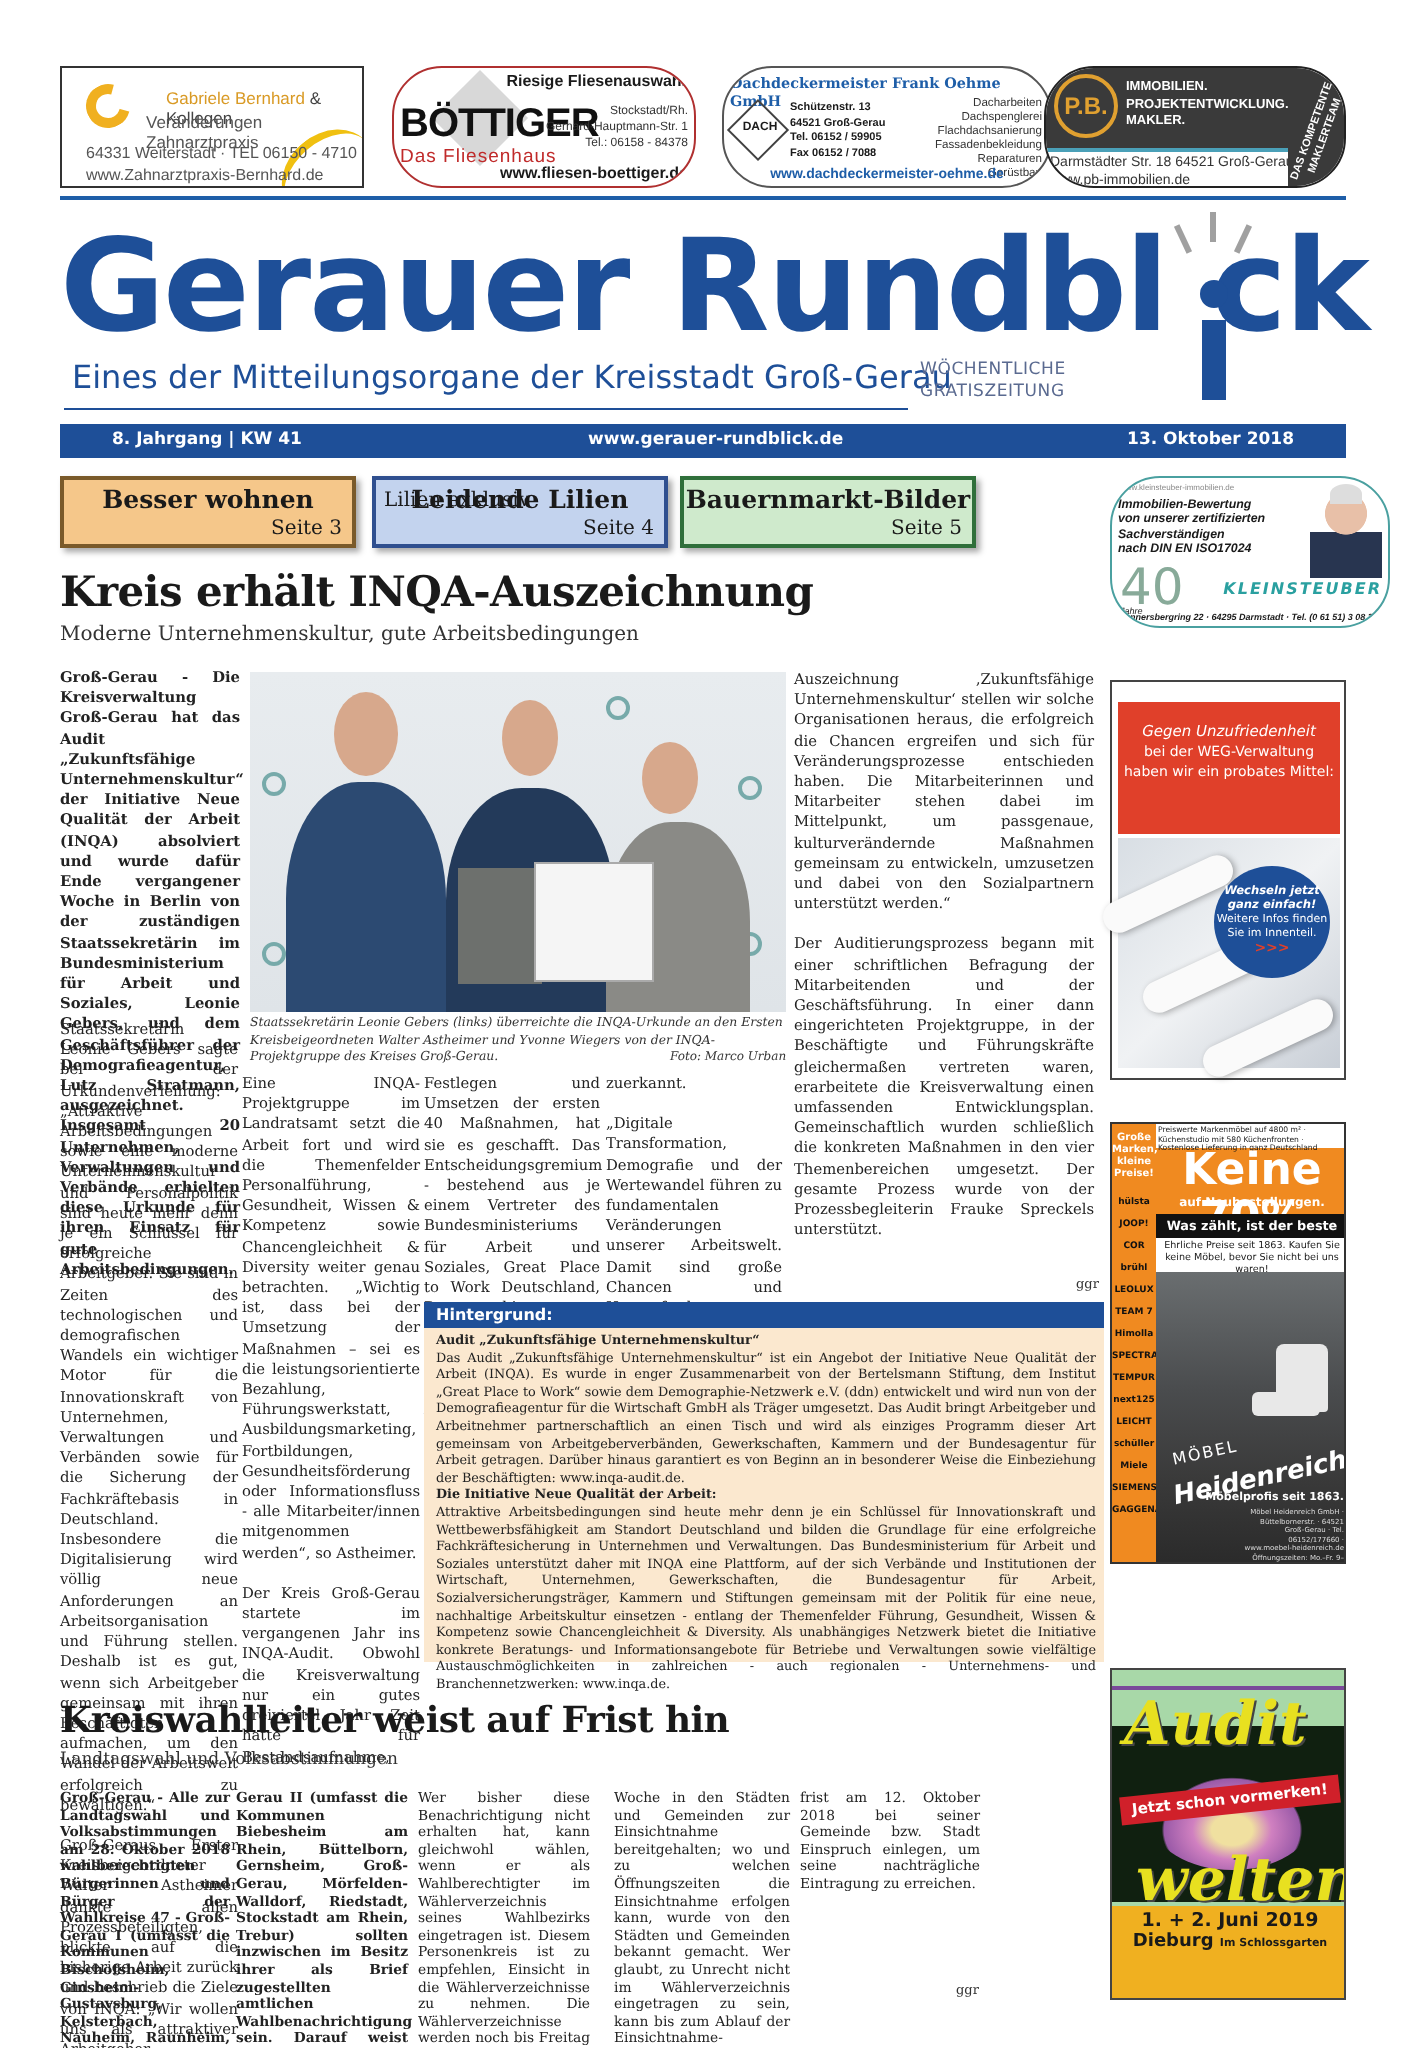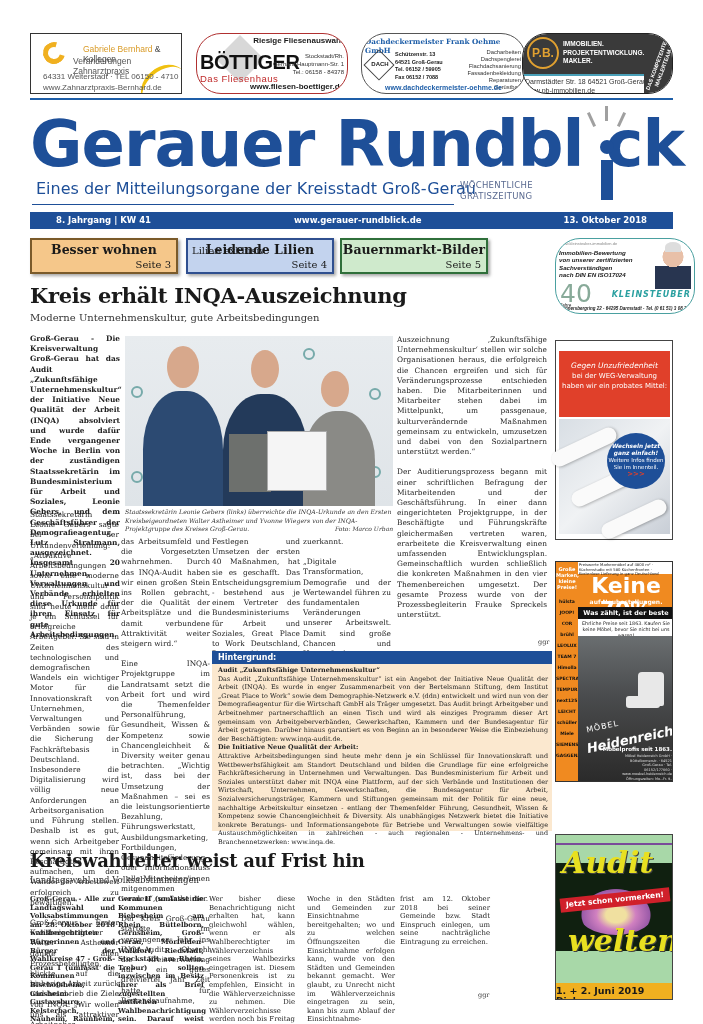--- a/index.html
+++ b/index.html
@@ -128,21 +128,21 @@
   .mh .profi { position: absolute; right: 2px; top: 110px; color: #fff; font-size: 5.5px; font-weight: bold; }
   .mh .addr { position: absolute; right: 2px; top: 118px; color: #ddd; font-size: 3.5px; text-align: right; line-height: 4.5px; }
 
   .gw { position: absolute; left: 555px; top: 834px; width: 118px; height: 166px; background: #a8d8a8; border: 1px solid #444; overflow: hidden; }
   .gw .band { position: absolute; left: 0; top: 8px; width: 118px; height: 2px; background: #7a4a9a; }
   .gw .dark { position: absolute; left: 0; top: 28px; width: 118px; height: 88px; background: #102010; }
   .gw .flower { position: absolute; left: 20px; top: 50px; width: 80px; height: 50px; border-radius: 50%; background: radial-gradient(ellipse at 50% 60%, #f0e0a0 0 18%, #d080c0 35%, #9a5aa8 60%, transparent 62%); }
   .gw .g1 { position: absolute; left: 6px; top: 10px; font-family: "DejaVu Serif", serif; font-style: italic; font-weight: bold; font-size: 30px; color: #e8e020; text-shadow: 1px 1px 0 #444; }
   .gw .g2 { position: absolute; left: 12px; top: 88px; font-family: "DejaVu Serif", serif; font-style: italic; font-weight: bold; font-size: 30px; color: #e8e020; text-shadow: 1px 1px 0 #444; }
   .gw .ribbon { position: absolute; left: 4px; top: 58px; width: 110px; height: 14px; background: #d0202a; color: #fff; font-size: 7.5px; font-weight: bold; text-align: center; line-height: 14px; transform: rotate(-6deg); font-family: "DejaVu Sans", sans-serif; }
-  .gw .foot { position: absolute; left: 0; bottom: 0; width: 118px; height: 16px; background: #f0b020; font-family: "DejaVu Sans", sans-serif; text-align: left; }
+  .gw .foot { position: absolute; left: 0; bottom: 0; width: 118px; height: 46px; background: #f0b020; font-family: "DejaVu Sans", sans-serif; text-align: center; }
   .gw .foot .d { font-size: 9.5px; font-weight: bold; padding-top: 2px; }
   .gw .foot .p { font-size: 9px; font-weight: bold; }
   .gw .foot .p small { font-size: 5.5px; }
 
   .h2 { position: absolute; left: 30px; top: 850px; font-size: 18px; font-weight: bold; letter-spacing: -0.3px; white-space: nowrap; }
   .h2-sub { position: absolute; left: 30px; top: 875px; font-size: 8.5px; color: #333; }
   .ggr { position: absolute; font-size: 6.5px; color: #333; }
 </style>
 </head>
 <body>
@@ -268,21 +268,20 @@
   <div class="cert"></div>
 </div>
 <div class="caption">Staatssekretärin Leonie Gebers (links) überreichte die INQA-Urkunde an den Ersten Kreisbeigeordneten Walter Astheimer und Yvonne Wiegers von der INQA-Projektgruppe des Kreises Groß-Gerau.</div>
 <div class="credit">Foto: Marco Urban</div>
 
 <div class="col" style="left:30px;top:510px;width:89px;">
   <p>Staatssekretärin Leonie Gebers sagte bei der Urkundenverleihung: „Attraktive Arbeitsbedingungen sowie eine moderne Unternehmenskultur und Personalpolitik sind heute mehr denn je ein Schlüssel für erfolgreiche Arbeitgeber. Sie sind in Zeiten des technologischen und demografischen Wandels ein wichtiger Motor für die Innovationskraft von Unternehmen, Verwaltungen und Verbänden sowie für die Sicherung der Fachkräftebasis in Deutschland. Insbesondere die Digitalisierung wird völlig neue Anforderungen an Arbeitsorganisation und Führung stellen. Deshalb ist es gut, wenn sich Arbeitgeber gemeinsam mit ihren Beschäftigten aufmachen, um den Wandel der Arbeitswelt erfolgreich zu bewältigen.“</p>
   <p>Groß-Geraus Erster Kreisbeigeordneter Walter Astheimer dankte allen Prozessbeteiligten, blickte auf die bisherige Arbeit zurück und beschrieb die Ziele von INQA: „Wir wollen uns als attraktiver Arbeitgeber positionieren. Und wir wollen von den Mitarbeiterinnen und Mitarbeitern wissen, wie sie die Abläufe,</p>
 </div>
 <div class="col" style="left:121px;top:537px;width:89px;">
-  <p>das Arbeitsumfeld und die Vorgesetzten wahrnehmen. Durch das INQA-Audit haben wir einen großen Stein ins Rollen gebracht, der die Qualität der Arbeitsplätze und die damit verbundene Attraktivität weiter steigern wird.“</p>
   <p>Eine INQA-Projektgruppe im Landratsamt setzt die Arbeit fort und wird die Themenfelder Personalführung, Gesundheit, Wissen &amp; Kompetenz sowie Chancengleichheit &amp; Diversity weiter genau betrachten. „Wichtig ist, dass bei der Umsetzung der Maßnahmen – sei es die leistungsorientierte Bezahlung, Führungswerkstatt, Ausbildungsmarketing, Fortbildungen, Gesundheitsförderung oder Informationsfluss - alle Mitarbeiter/innen mitgenommen werden“, so Astheimer.</p>
   <p>Der Kreis Groß-Gerau startete im vergangenen Jahr ins INQA-Audit. Obwohl die Kreisverwaltung nur ein gutes dreiviertel Jahr Zeit hatte für Bestandsaufnahme,</p>
 </div>
 <div class="col" style="left:212px;top:537px;width:88px;">
   <p>Festlegen und Umsetzen der ersten 40 Maßnahmen, hat sie es geschafft. Das Entscheidungsgremium - bestehend aus je einem Vertreter des Bundesministeriums für Arbeit und Soziales, Great Place to Work Deutschland, Demographie Netzwerk e.V. und der Bertelsmann Stiftung - hat dem Kreis daher die INQA-Audit-Auszeichnung</p>
 </div>
 <div class="col" style="left:303px;top:537px;width:88px;">
   <p>zuerkannt.</p>
   <p>„Digitale Transformation, Demografie und der Wertewandel führen zu fundamentalen Veränderungen unserer Arbeitswelt. Damit sind große Chancen und Herausforderungen verbunden“, betonte Lutz Stratmann, Geschäftsführer der Demografieagentur. „Mit der</p>
 </div>

